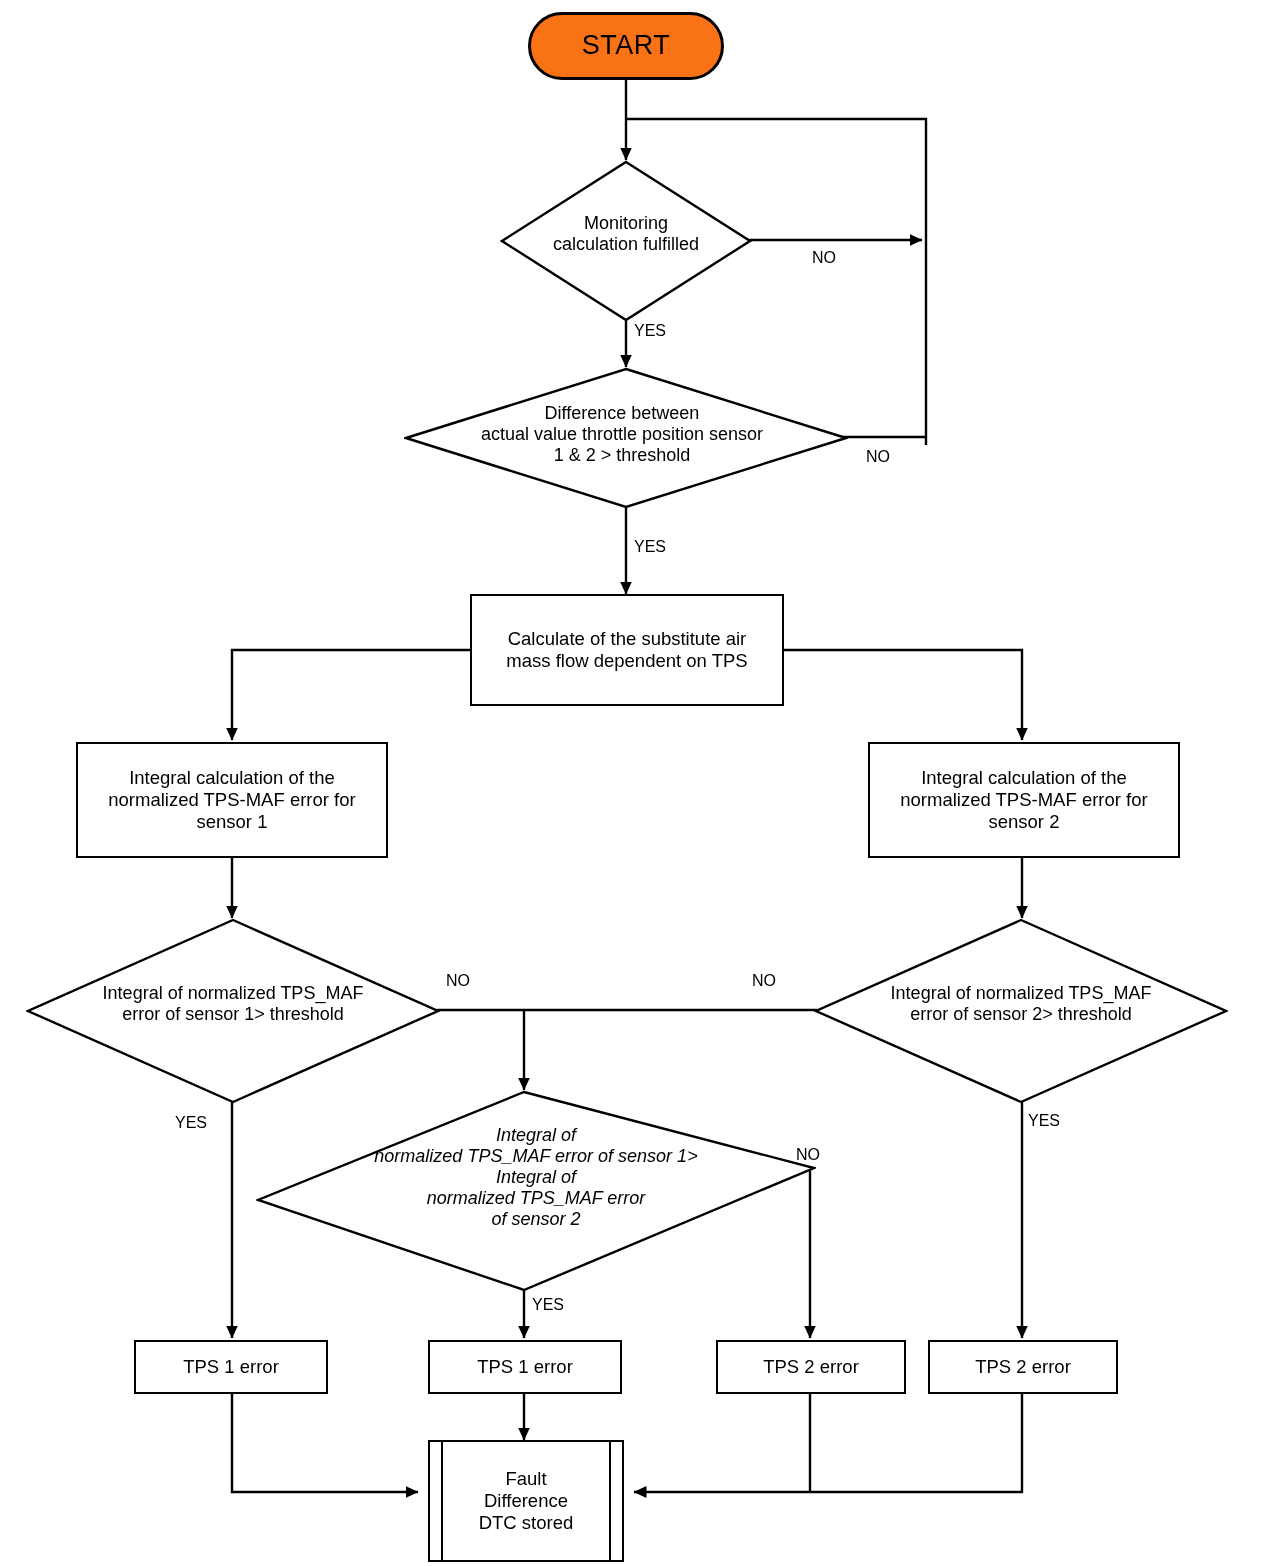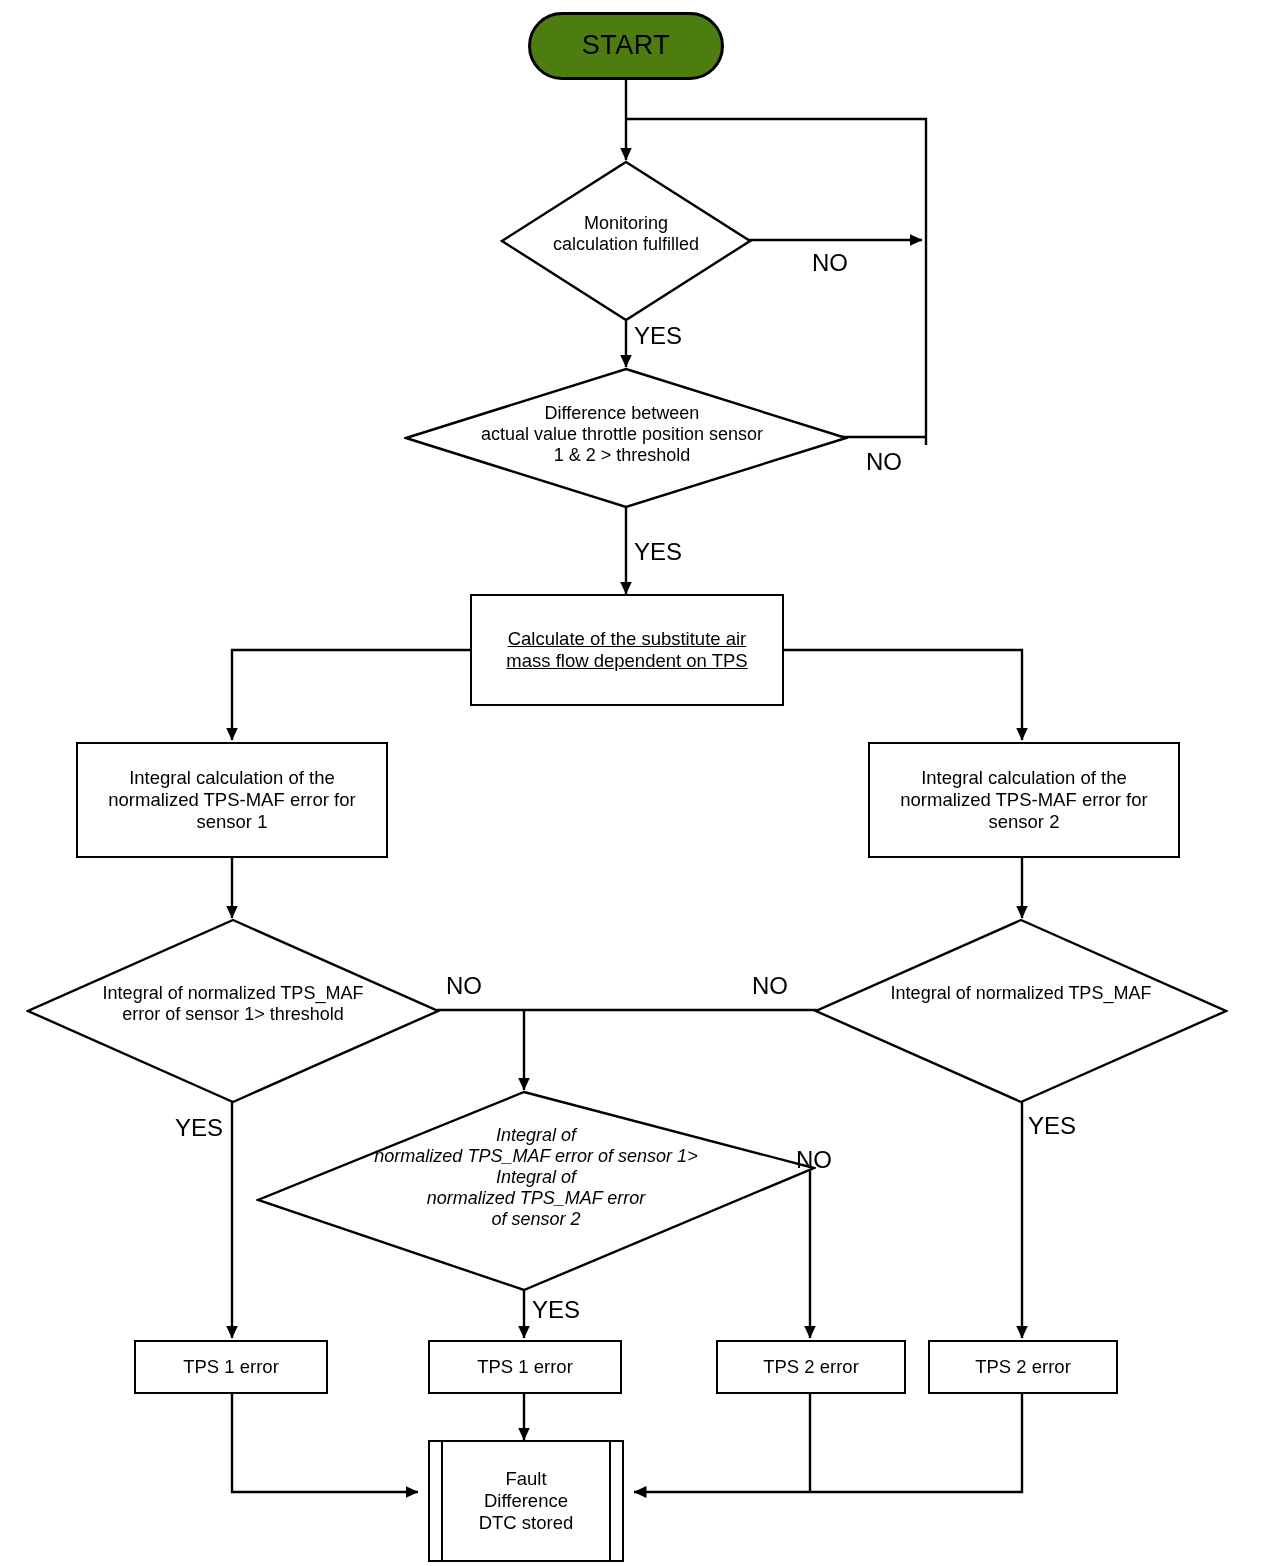--- a/index.html
+++ b/index.html
@@ -2,30 +2,30 @@
 <html><head>
 <meta charset="utf-8">
 <style>
   html,body{margin:0;padding:0;background:#ffffff;}
   body{font-family:"Liberation Sans", sans-serif;color:#000;}
   #canvas{position:relative;width:1264px;height:1566px;background:#fff;overflow:hidden;}
   svg.layer{position:absolute;left:0;top:0;width:1264px;height:1566px;}
   .node{position:absolute;box-sizing:border-box;display:flex;align-items:center;
         justify-content:center;text-align:center;line-height:1.18;color:#000;}
   .rect{border:2px solid #000;background:#fff;}
-  .terminator{border:3px solid #000;background:#4d7c0f;border-radius:34px;
+  .terminator{border:3px solid #000;background:#f97316;border-radius:34px;
               font-size:27px;letter-spacing:.5px;}
   .proc{font-size:18.5px;}
   .predef{border:2px solid #000;background:#fff;font-size:18.5px;}
   .predef .bar{position:absolute;top:0;bottom:0;width:2px;background:#000;}
   .predef .barL{left:11px;}
   .predef .barR{right:11px;}
   .dec-label{position:absolute;text-align:center;font-size:18px;
              line-height:1.16;pointer-events:none;white-space:nowrap;}
-  .edge-label{position:absolute;font-size:24px;color:#000;white-space:nowrap;}
+  .edge-label{position:absolute;font-size:16px;color:#000;white-space:nowrap;}
   .shape-svg{position:absolute;}
 </style>
 </head>
 <body>
 
 <div id="canvas">
 
   <svg class="layer" viewBox="0 0 1264 1566" xmlns="http://www.w3.org/2000/svg">
     <defs>
       <marker id="ah" markerWidth="14" markerHeight="12" refX="12.5" refY="6" orient="auto" markerUnits="userSpaceOnUse">
@@ -109,35 +109,36 @@
     <div>1 &amp; 2 &gt; threshold</div>
   </div>
 
   <div class="dec-label" style="left:26px;top:983px;width:414px;">
     <div>Integral of normalized TPS_MAF</div>
     <div>error of sensor 1&gt; threshold</div>
   </div>
 
   <div class="dec-label" style="left:814px;top:983px;width:414px;">
     <div>Integral of normalized TPS_MAF</div>
+    <div>error of sensor 2&gt; threshold</div>
   </div>
 
   <div class="dec-label" style="left:256px;top:1125px;width:560px;font-style:italic;">
     <div>Integral of</div>
     <div>normalized TPS_MAF error of sensor 1&gt;</div>
     <div>Integral of</div>
     <div>normalized TPS_MAF error</div>
     <div>of sensor 2</div>
   </div>
 
   <div class="node terminator" style="left:528px;top:12px;width:196px;height:68px;">
     <span>START</span>
   </div>
 
-  <div class="node rect proc" style="left:470px;top:594px;width:314px;height:112px;text-decoration:underline;">
+  <div class="node rect proc" style="left:470px;top:594px;width:314px;height:112px;">
     <div>
       <div>Calculate of the substitute air</div>
       <div>mass flow dependent on TPS</div>
     </div>
   </div>
 
   <div class="node rect proc" style="left:76px;top:742px;width:312px;height:116px;">
     <div>
       <div>Integral calculation of the</div>
       <div>normalized TPS-MAF error for</div>

